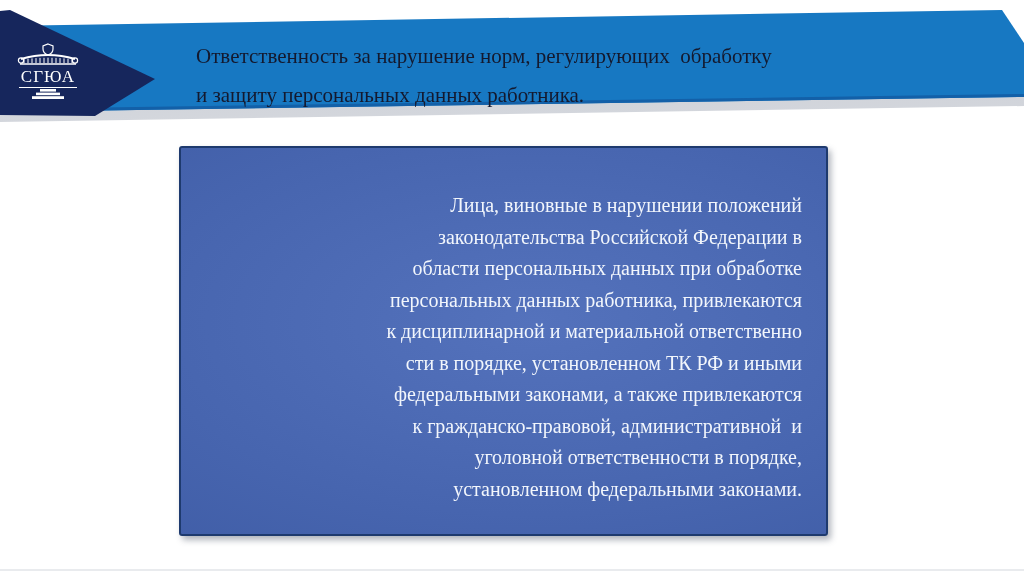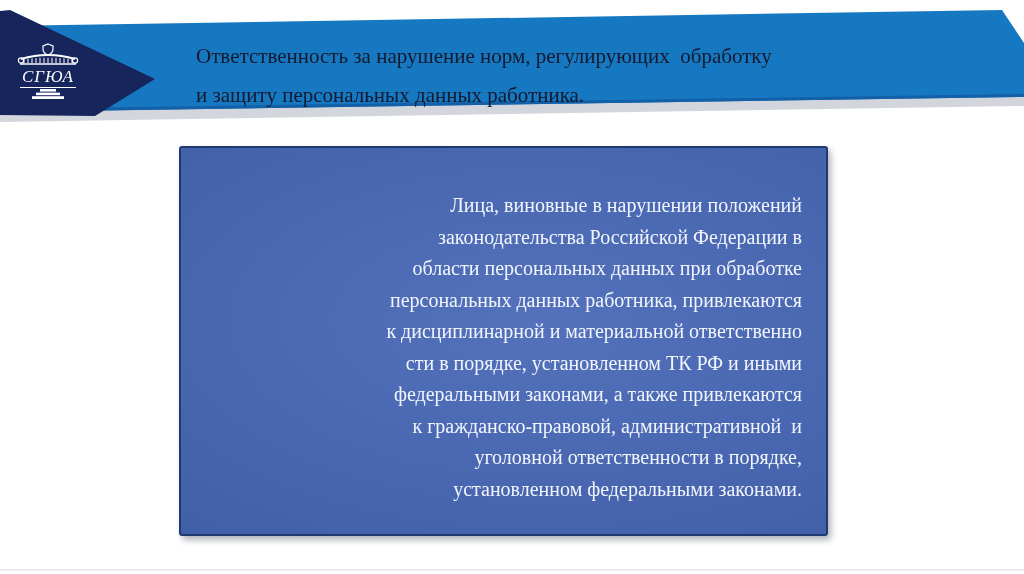--- a/index.html
+++ b/index.html
@@ -25,21 +25,21 @@
   .pennant{
     position:absolute;inset:0;z-index:3;background:#16265C;
     clip-path:polygon(0 11px,10px 10px,155px 79px,95px 116px,0 115px);
   }
   .logo{
     position:absolute;left:15px;top:43px;width:66px;z-index:4;text-align:center;color:#fff;
   }
   .logo svg{display:block;margin:0 auto;}
   .logo-acronym{
     display:inline-block;font-size:17px;letter-spacing:1px;line-height:1.05;
-    border-bottom:1.5px solid #fff;padding:0 2px 1px;margin-top:1px;font-style:italic;
+    border-bottom:1.5px solid #fff;padding:0 2px 1px;margin-top:1px;
   }
   
   .title{
     position:absolute;left:196px;top:37px;width:790px;z-index:4;
     font-size:21px;line-height:39px;color:#14192E;white-space:pre-wrap;
   }
   
   .content-box{
     position:absolute;left:179px;top:146px;width:649px;height:390px;z-index:2;
     box-sizing:border-box;border:2px solid #1E3A6E;border-radius:3px;

